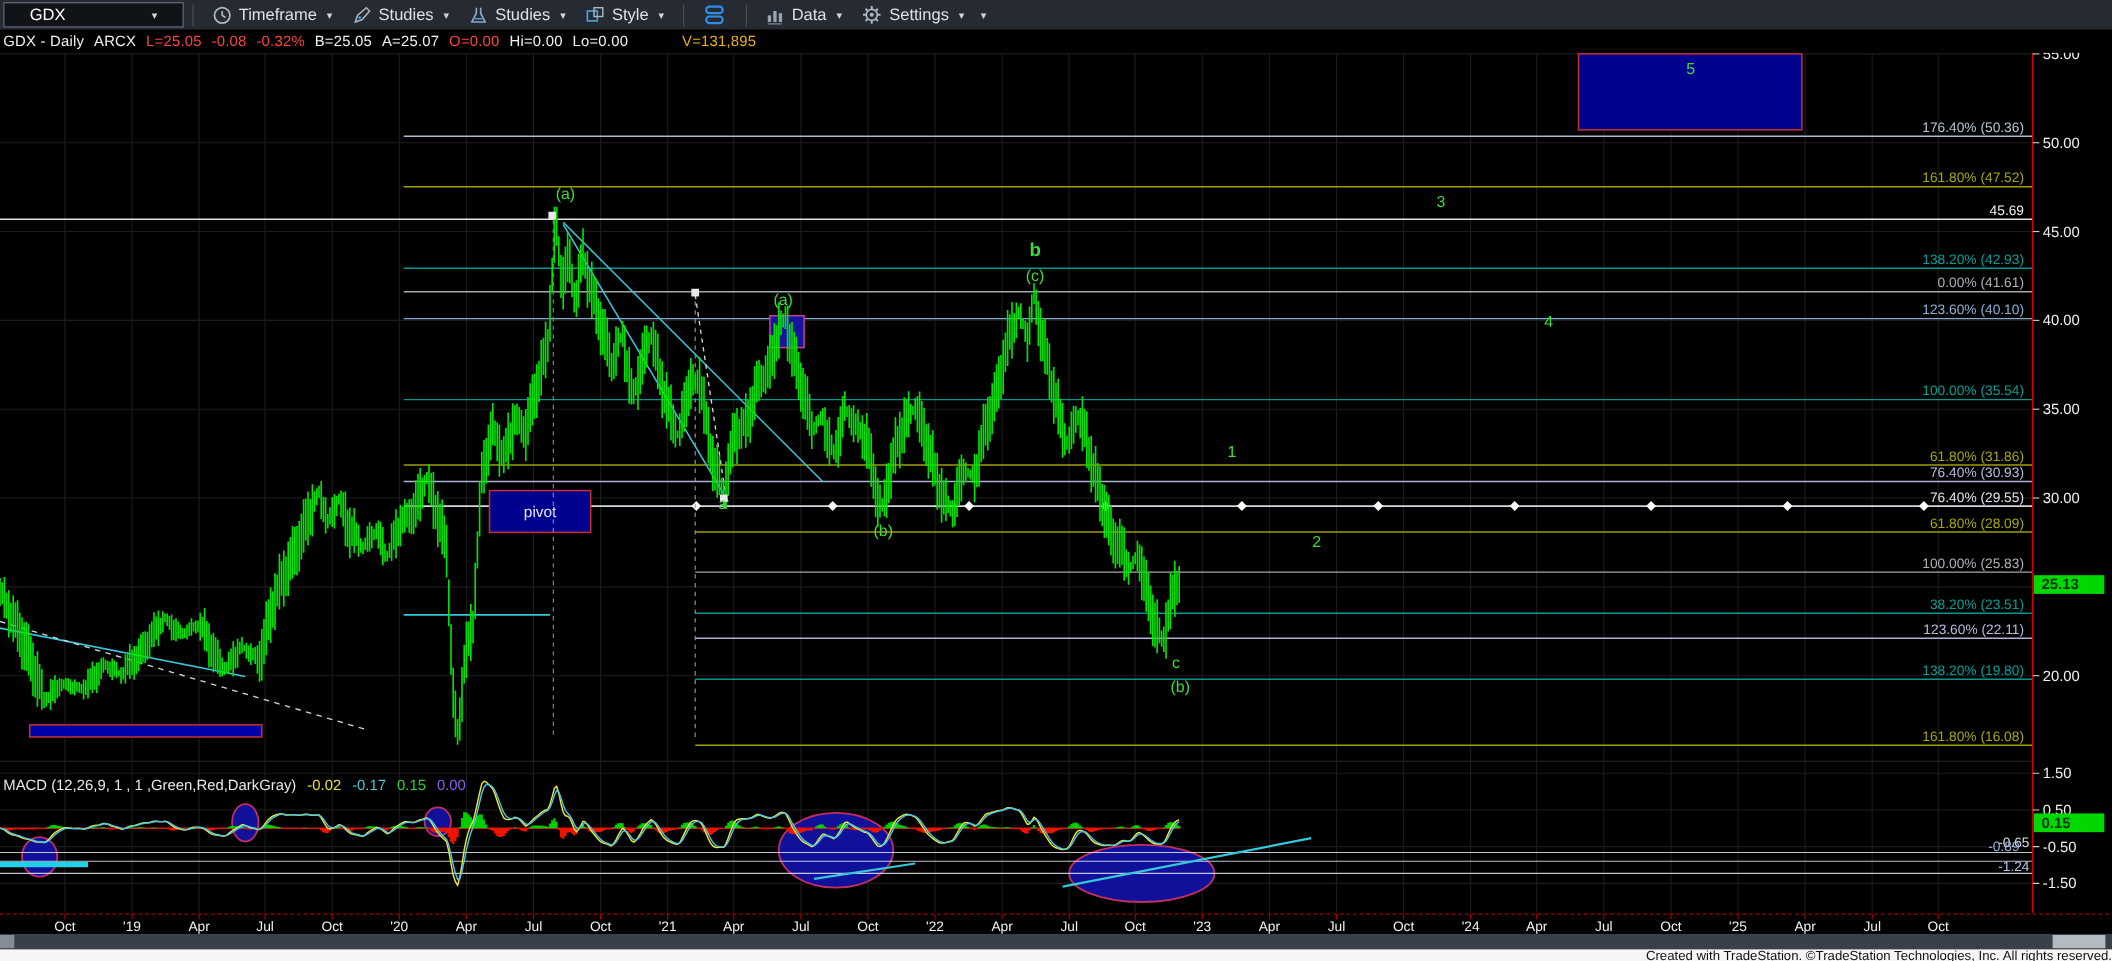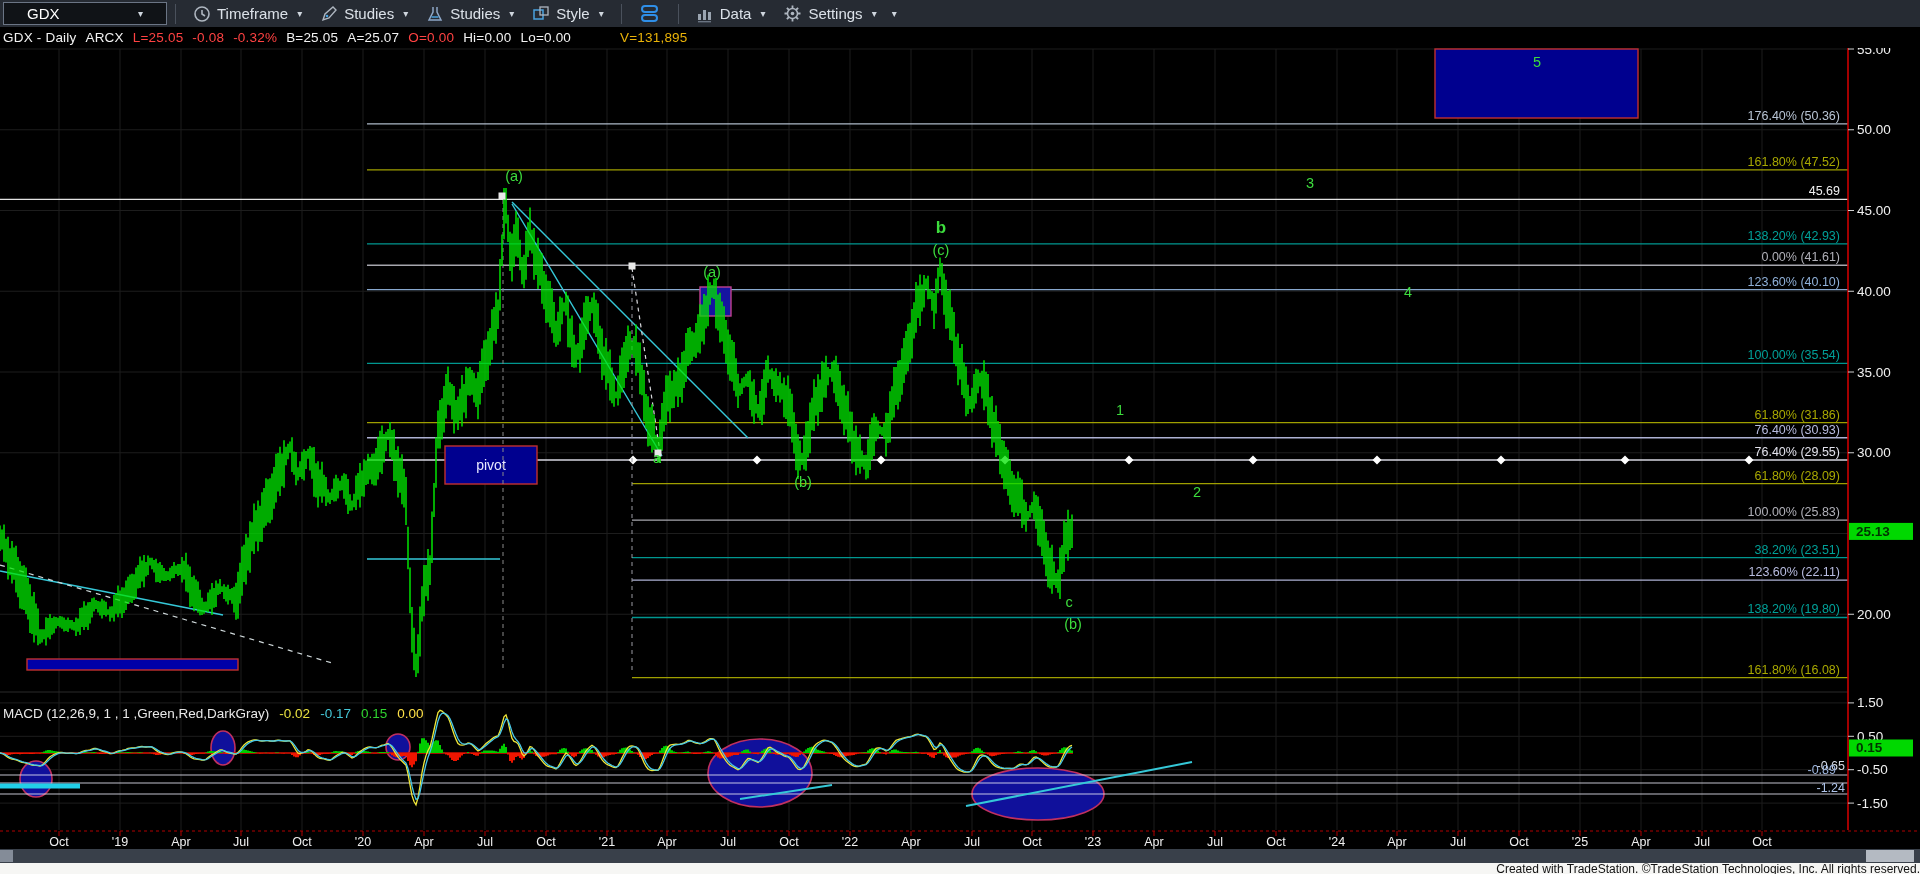--- a/index.html
+++ b/index.html
@@ -379,21 +379,21 @@
         <line x1="1762" y1="831" x2="1762" y2="836" stroke="#b00000"></line>
         <text x="1762" y="846" fill="#f0f0f0" font-size="12.5" text-anchor="middle">Oct</text>
       </g>
     </svg>
 
   <div class="macdlbl" id="macdlbl">
       <span style="color: rgb(232, 232, 232);">MACD (12,26,9, 1 , 1 ,Green,Red,DarkGray)</span>
       <span style="color: rgb(232, 224, 64);">-0.02</span>
       <span style="color: rgb(69, 200, 216);">-0.17</span>
       <span style="color: rgb(47, 211, 47);">0.15</span>
-      <span style="color: #fde047;">0.00</span>
+      <span style="color: #8b5cf6;">0.00</span>
     </div>
 
   <div class="scroll">
     <div class="btn"></div>
     <div class="thumb"></div>
   </div>
 
   <div class="footer">
     <span>Created with TradeStation. ©TradeStation Technologies, Inc. All rights reserved.</span>
   </div>

